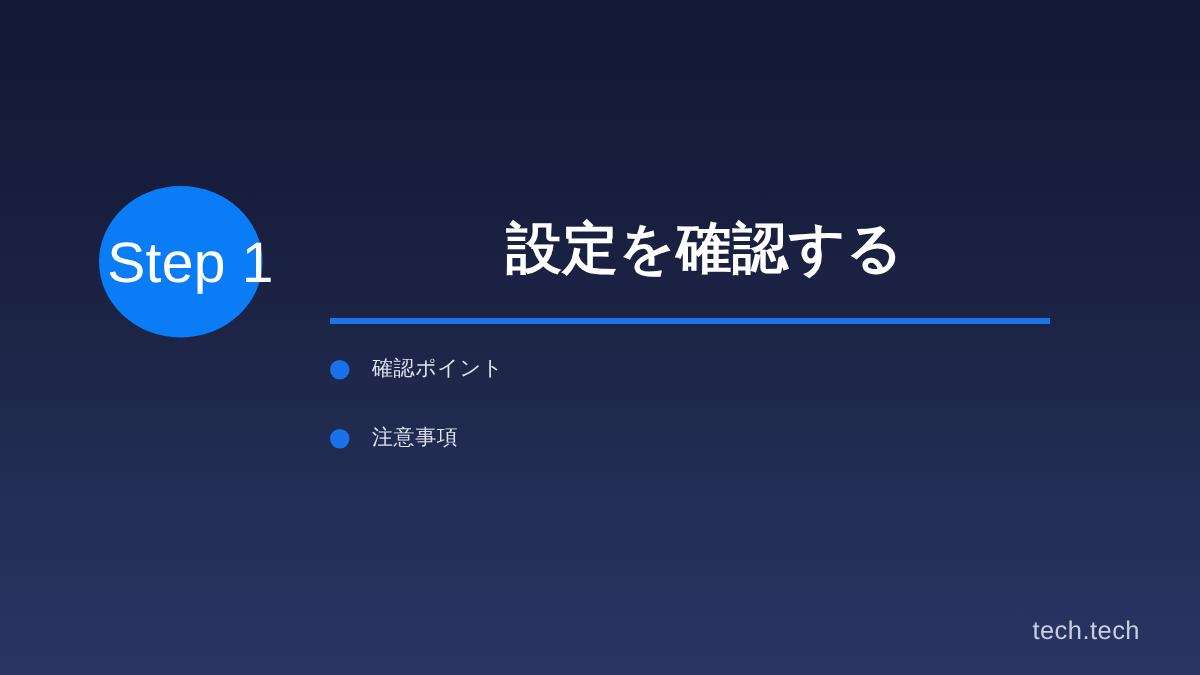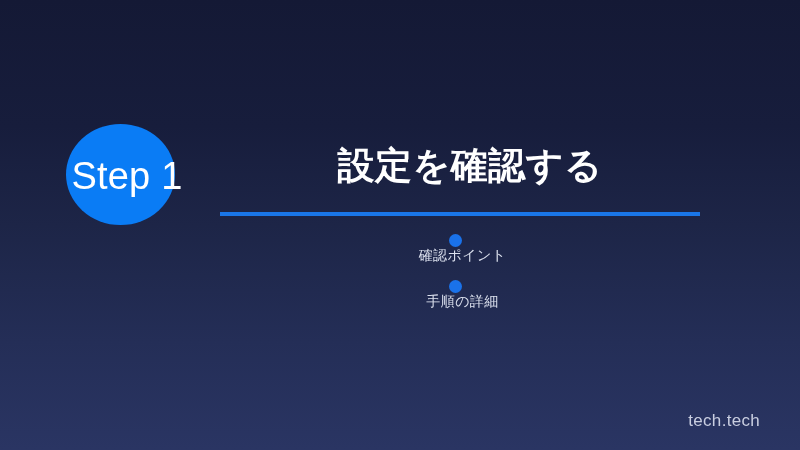--- a/index.html
+++ b/index.html
@@ -77,21 +77,20 @@
     width: 470px;
     margin: 0;
     padding: 0;
     list-style: none;
   }
   .bullet-row {
     display: flex;
     align-items: center;
     height: 24px;
     margin-bottom: 22px;
-    flex-direction: column;
   }
   .bullet-dot {
     flex: 0 0 auto;
     width: 13px;
     height: 13px;
     border-radius: 50%;
     background: #1a72ea;
   }
   .bullet-text {
     margin-left: 15px;
@@ -126,19 +125,19 @@
     <div id="title-rule"></div>
   </div>
 
   <ul id="bullet-list">
     <li class="bullet-row">
       <span class="bullet-dot"></span>
       <span class="bullet-text">確認ポイント</span>
     </li>
     <li class="bullet-row">
       <span class="bullet-dot"></span>
-      <span class="bullet-text">手順の詳細</span>
+      <span class="bullet-text">注意事項</span>
     </li>
   </ul>
 
   <div id="watermark">tech.tech</div>
 
 </div>
 
 </body></html>

